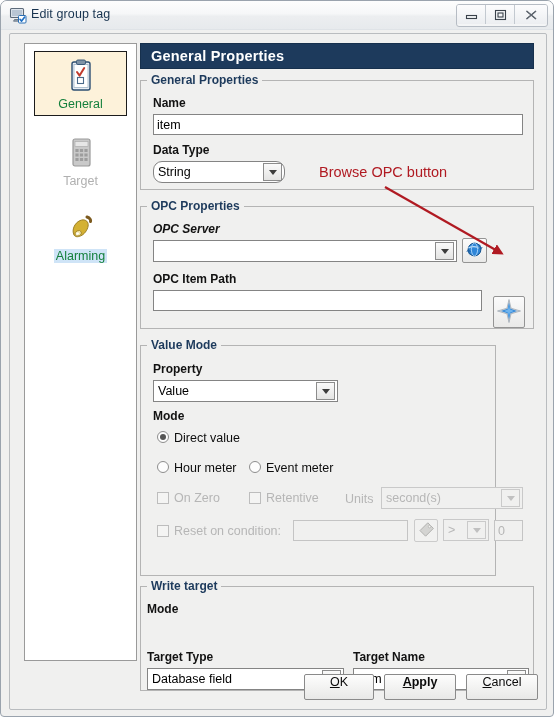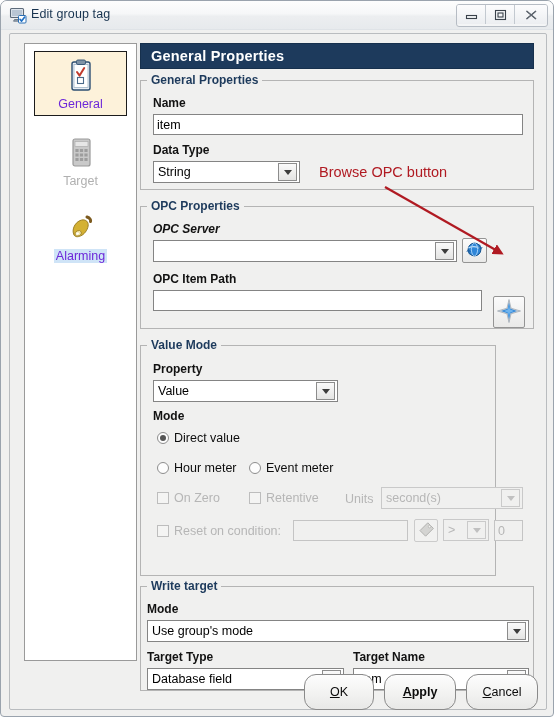--- a/index.html
+++ b/index.html
@@ -104,21 +104,21 @@
     border: 1px solid #1c1c1c;
   }
   .side-icon {
     height: 38px;
     display: flex;
     align-items: center;
     justify-content: center;
   }
   .side-label {
     font-size: 12.5px;
-    color: #6d28d9;
+    color: #15803d;
     margin-top: 2px;
     display: inline-block;
     padding: 0 2px;
   }
   .side-label.disabled { color: #b0b0b0; }
   .side-label.hover { background: #cfe4f7; }
 
   
   .right {
     position: absolute;
@@ -230,21 +230,21 @@
   }
   .tri {
     width: 0; height: 0;
     border-left: 4px solid transparent;
     border-right: 4px solid transparent;
     border-top: 5px solid #3c3c3c;
   }
   .tri.dis { border-top-color: #c0c0c0; }
 
   
-  .radio-row { position: absolute; display: flex; align-items: center; }
+  .radio-row { position: absolute; display: flex; }
   .radio {
     width: 12px; height: 12px;
     border-radius: 50%;
     border: 1px solid #8d8d8d;
     background: #fdfdfd;
     box-sizing: border-box;
     display: flex; align-items: center; justify-content: center;
     margin-right: 5px;
     flex: none;
   }
@@ -285,26 +285,26 @@
   }
   .iconbtn.dis {
     border-color: #cbcbcb;
     background: #f1f1f0;
   }
 
   
   .btn {
     position: absolute;
     box-sizing: border-box;
-    height: 36px;
+    height: 26px;
     background: linear-gradient(to bottom,#fdfdfd 0%,#f3f3f2 50%,#e8e8e7 100%);
     border: 1px solid #8a8a8a;
-    border-radius: 12px;
-    display: flex;
-    align-items: center;
+    border-radius: 2px;
+    display: flex;
+    align-items: flex-start;
     justify-content: center;
     font-size: 12.5px;
     color: #0b0b0b;
   }
   .btn u { text-underline-offset: 1px; }
 
   
   .annot {
     position: absolute;
     color: #b01a22;
@@ -410,21 +410,21 @@
 
       <div class="gbox" style="left:0px; top:37px; width:394px; height:110px;">
         <span class="gtitle">General Properties</span>
 
         <span class="flabel" style="left:12px; top:15px;">Name</span>
         <div class="tinput" style="left:12px; top:33px; width:370px;">
           <span>item</span>
         </div>
 
         <span class="flabel" style="left:12px; top:62px;">Data Type</span>
-        <div class="combo" style="left:12px; top:80px; width:147px;">
+        <div class="combo" style="left:12px; top:80px; width:132px;border-radius:9px;">
           <span class="ctext">String</span>
           <span class="carrow">
               <i class="tri"></i>
             </span>
         </div>
       </div>
 
       <div class="gbox" style="left:0px; top:163px; width:394px; height:123px;">
         <span class="gtitle">OPC Properties</span>
 
@@ -539,26 +539,20 @@
 
         <div class="tinput disabled" style="left:353px; top:174px; width:29px;">
           <span>0</span>
         </div>
       </div>
 
       <div class="gbox" style="left:0px; top:543px; width:394px; height:105px;">
         <span class="gtitle">Write target</span>
 
         <span class="flabel" style="left:6px; top:15px;">Mode</span>
-        <div class="combo" style="left:6px; top:33px; width:382px;">
-          <span class="ctext">Use group's mode</span>
-          <span class="carrow">
-              <i class="tri"></i>
-            </span>
-        </div>
 
         <span class="flabel" style="left:6px; top:63px;">Target Type</span>
         <div class="combo" style="left:6px; top:81px; width:197px;">
           <span class="ctext">Database field</span>
           <span class="carrow">
               <i class="tri"></i>
             </span>
         </div>
 
         <span class="flabel" style="left:212px; top:63px;">Target Name</span>

